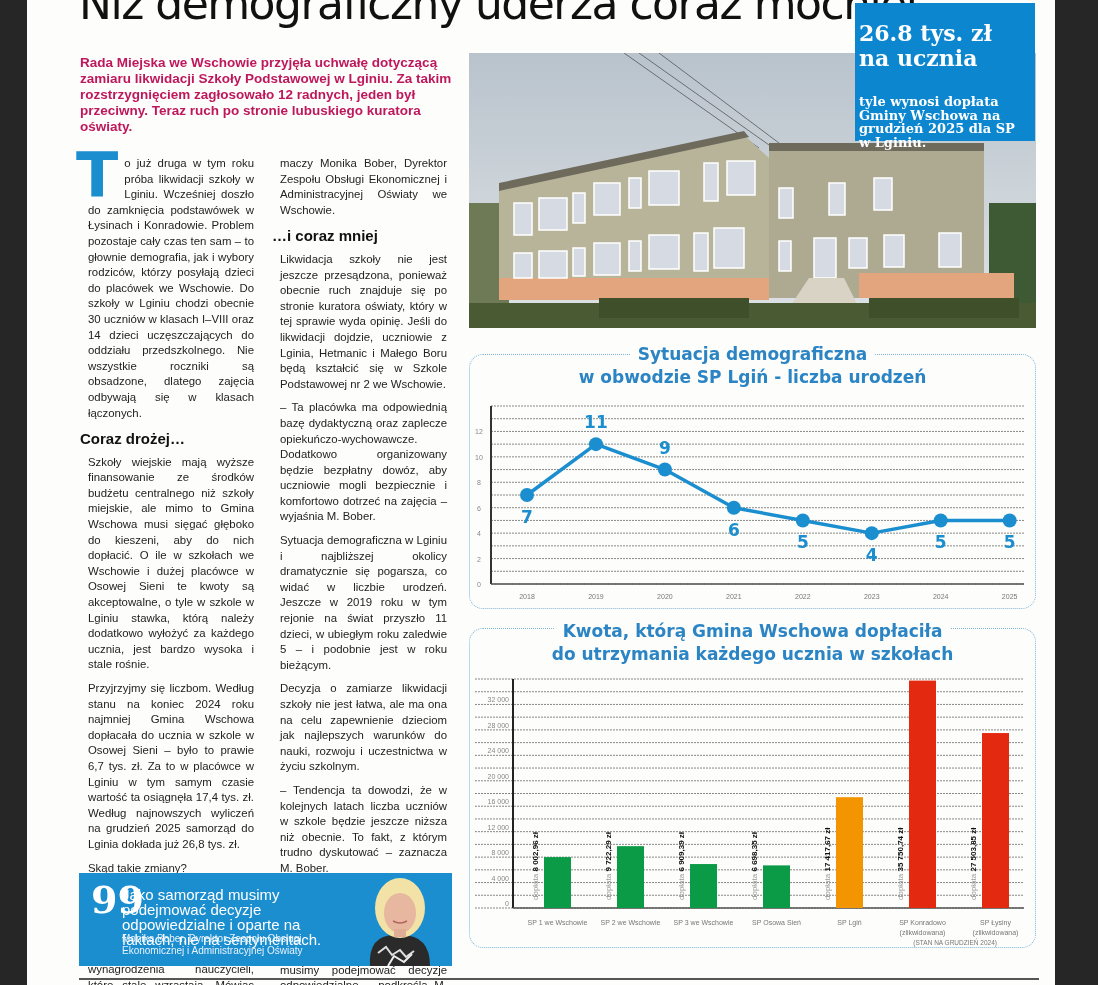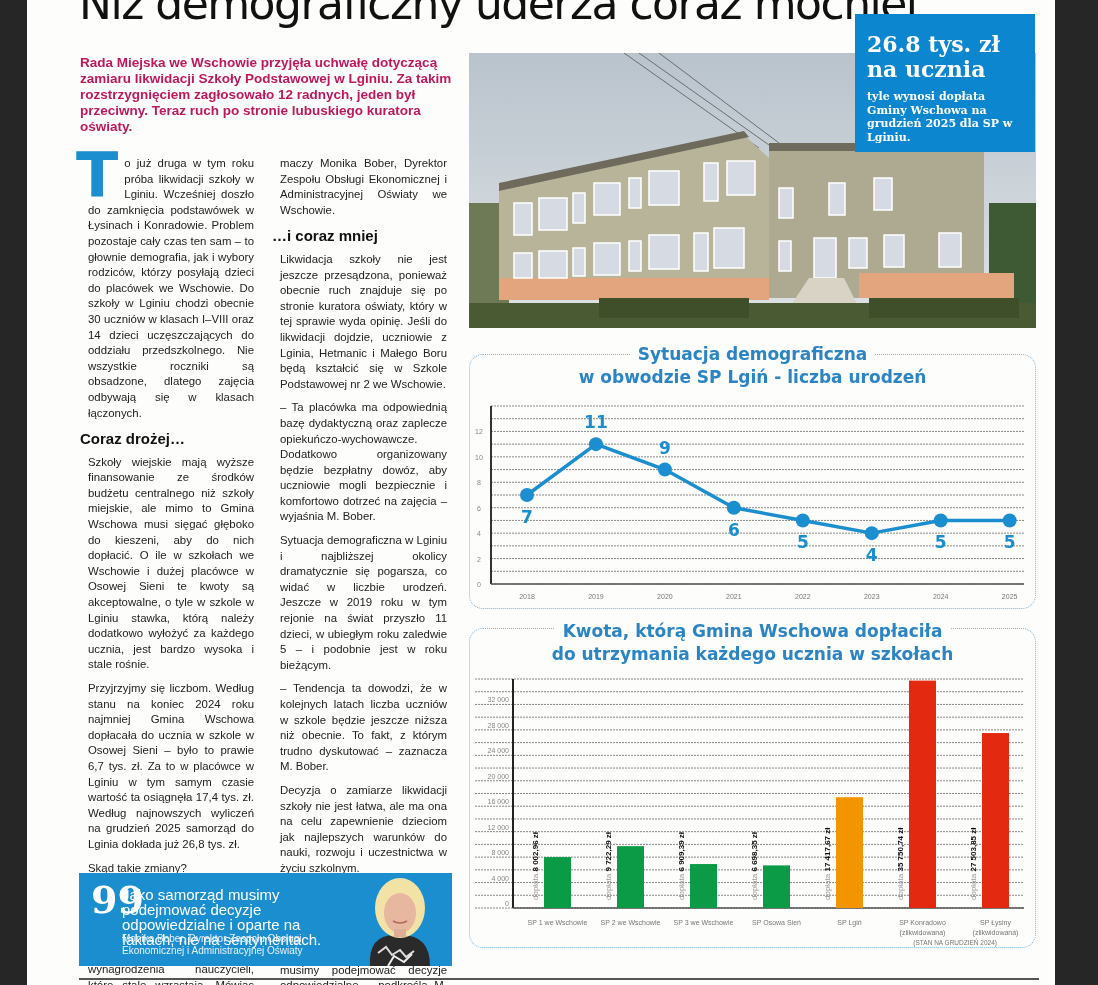--- a/index.html
+++ b/index.html
@@ -13,23 +13,23 @@
   .col2 { left: 245px; top: 148px; width: 183px; }
   .col p { margin: 8px; }
   .col h3 { font-size: 15px; font-weight: bold; margin: 10px 0 2px 0; color: #111; }
   .dropcap { float: left; font-family: "DejaVu Sans", sans-serif; font-size: 62px; line-height: 52px; color: #1b8ecf; margin: 2px 6px 0 -4px; font-weight: bold; }
   .quote-box { position: absolute; left: 52px; top: 873px; width: 373px; height: 93px; background: #1b8ecf; overflow: hidden; }
   .quote-mark { position: absolute; left: 12px; top: 8px; font-family: "DejaVu Serif", serif; font-size: 38px; font-weight: bold; color: #fff; line-height: 1; }
   .quote-text { position: absolute; left: 43px; top: 14px; width: 220px; color: #fff; font-size: 15px; line-height: 15px; }
   .quote-author { position: absolute; left: 43px; top: 60px; width: 230px; color: #e6f2fb; font-size: 10px; line-height: 12px; }
   .portrait { position: absolute; right: 4px; top: 0; width: 100px; height: 93px; }
   .photo { position: absolute; left: 442px; top: 53px; width: 567px; height: 275px; overflow: hidden; }
-  .infobox { position: absolute; left: 828px; top: 14px; width: 180px; height: 138px; background: #0b86cf; color: #fff; padding: 18px 12px 0 12px; z-index: 2; }
+  .infobox { position: absolute; left: 828px; top: 3px; width: 180px; height: 138px; background: #0b86cf; color: #fff; padding: 18px 12px 0 4px; z-index: 2; }
   .infobox .big { font-family: "DejaVu Serif", serif; font-weight: bold; font-size: 22px; line-height: 25px; }
-  .infobox .small { font-family: "DejaVu Serif", serif; font-weight: bold; font-size: 11px; line-height: 13.5px; margin-top: 8px; }
+  .infobox .small { font-family: "DejaVu Serif", serif; font-weight: bold; font-size: 13px; line-height: 13.5px; margin-top: 24px; }
   .chart-frame { position: absolute; border: 1.5px dotted #7fb6d8; border-radius: 14px; }
   .chart-title { position: absolute; left: 0; width: 100%; text-align: center; font-family: "DejaVu Sans", sans-serif; font-weight: bold; color: #2b84c4; font-size: 17px; line-height: 23px; background: transparent; }
   .chart-title span { background: #fdfdfb; padding: 0 8px; text-align: center; }
   svg text { font-family: "Liberation Sans", sans-serif; }
   .footer-line { position: absolute; left: 52px; top: 978px; width: 960px; height: 2px; background: #555; }
 </style>
 </head>
 <body>
 
 <div class="page">
@@ -47,22 +47,22 @@
     <p>Skąd takie zmiany?</p>
     <p>– Jest to związane z pewnymi kosztami stałymi, których nie jesteśmy w stanie przeskoczyć. To między innymi koszt utrzymania budynku oraz wynagrodzenia nauczycieli, które stale wzrastają. Mówiąc obrazowo – im mniejsza szkoła, tym te jednostkowe koszty są wyższe – tłu-</p>
   </div>
 
   <div class="col col2">
     <p>maczy Monika Bober, Dyrektor Zespołu Obsługi Ekonomicznej i Administracyjnej Oświaty we Wschowie.</p>
     <h3>…i coraz mniej</h3>
     <p>Likwidacja szkoły nie jest jeszcze przesądzona, ponieważ obecnie ruch znajduje się po stronie kuratora oświaty, który w tej sprawie wyda opinię. Jeśli do likwidacji dojdzie, uczniowie z Lginia, Hetmanic i Małego Boru będą kształcić się w Szkole Podstawowej nr 2 we Wschowie.</p>
     <p>– Ta placówka ma odpowiednią bazę dydaktyczną oraz zaplecze opiekuńczo-wychowawcze. Dodatkowo organizowany będzie bezpłatny dowóz, aby uczniowie mogli bezpiecznie i komfortowo dotrzeć na zajęcia – wyjaśnia M. Bober.</p>
     <p>Sytuacja demograficzna w Lginiu i najbliższej okolicy dramatycznie się pogarsza, co widać w liczbie urodzeń. Jeszcze w 2019 roku w tym rejonie na świat przyszło 11 dzieci, w ubiegłym roku zaledwie 5 – i podobnie jest w roku bieżącym.</p>
+    <p>Decyzja o zamiarze likwidacji szkoły nie jest łatwa, ale ma ona na celu zapewnienie dzieciom jak najlepszych warunków do nauki, rozwoju i uczestnictwa w życiu szkolnym.</p>
     <p>– Tendencja ta dowodzi, że w kolejnych latach liczba uczniów w szkole będzie jeszcze niższa niż obecnie. To fakt, z którym trudno dyskutować – zaznacza M. Bober.</p>
-    <p>Decyzja o zamiarze likwidacji szkoły nie jest łatwa, ale ma ona na celu zapewnienie dzieciom jak najlepszych warunków do nauki, rozwoju i uczestnictwa w życiu szkolnym.</p>
     <p>– Zdajemy sobie sprawę z tego, że szkoła w Lginiu ma swoją tradycję i znaczenie dla mieszkańców. Nikt tego nie podważa. Ale jako samorząd musimy podejmować decyzje odpowiedzialne – podkreśla M. Bober.</p>
     <p><span>Co w takim razie ze szkolnym budynkiem, gdyby do likwidacji doszło? Na razie Gmina Wschowa analizuje możliwe scenariusze.</span> <b>(luk)</b></p>
   </div>
 
   <div class="quote-box">
     <div class="quote-mark">99</div>
     <div class="quote-text">Jako samorząd musimy podejmować decyzje odpowiedzialne i oparte na faktach, nie na sentymentach.</div>
     <div class="quote-author">Monika Bober, Dyrektor Zespołu Obsługi Ekonomicznej i Administracyjnej Oświaty</div>
     <svg class="portrait" viewBox="0 0 100 93">
       <rect x="0" y="0" width="100" height="93" fill="#1b8ecf"></rect>

